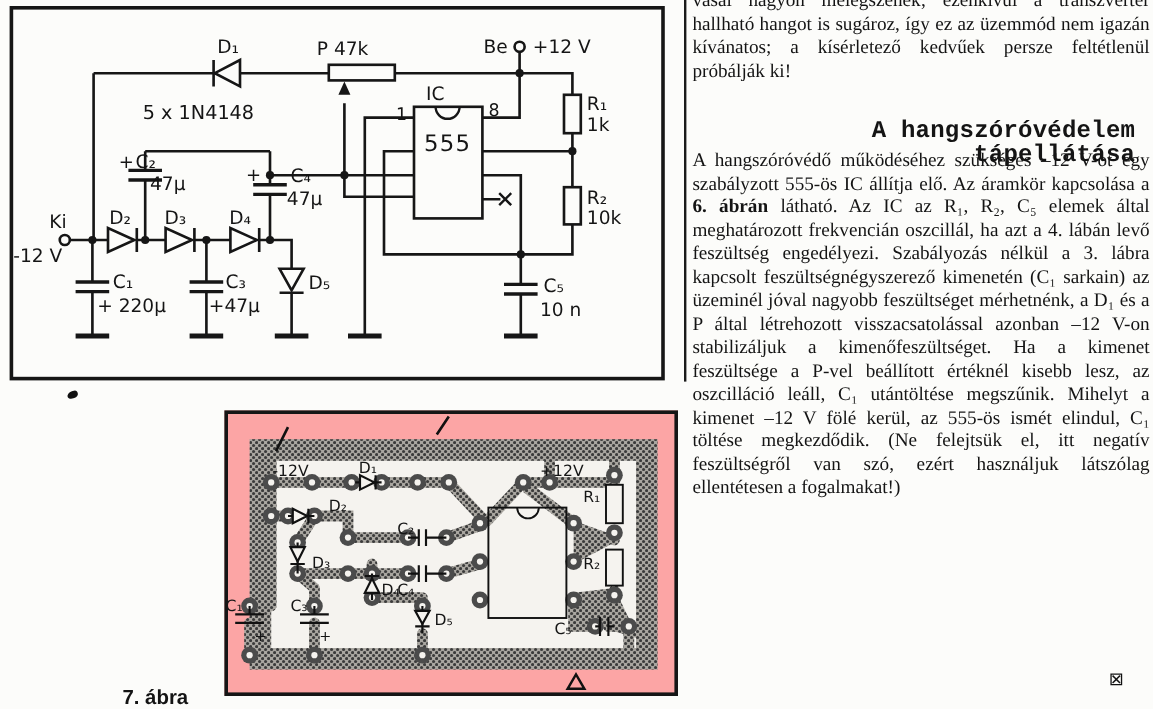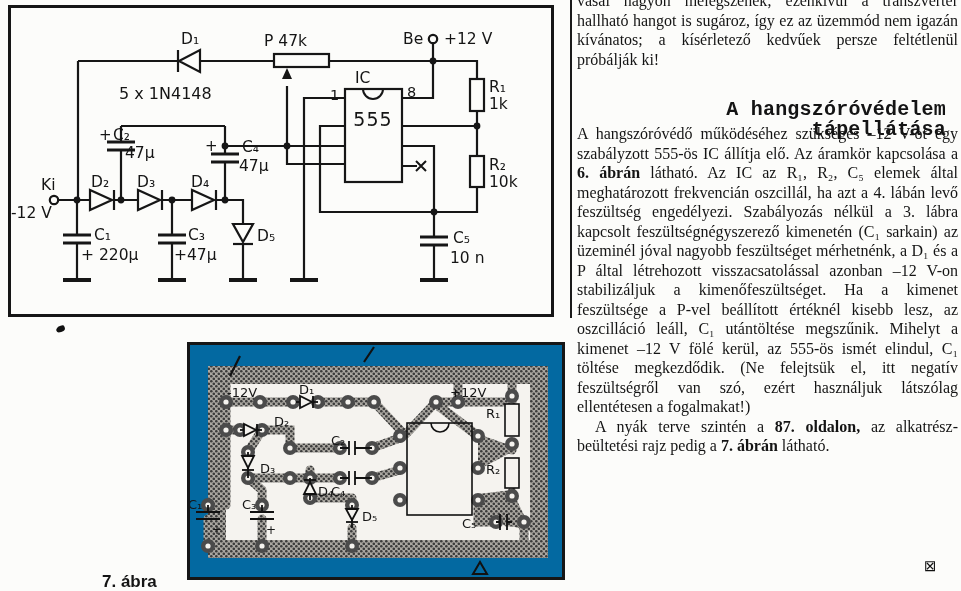--- a/index.html
+++ b/index.html
@@ -8,21 +8,21 @@
     background:#fcfcfa;color:#141414;
     font-family:"Liberation Serif", serif;
   }
   
   .schematic-box{
     position:absolute;left:8px;top:5px;width:540px;height:306px;
     border:3px solid #161616;background:#fcfcfa;
   }
   .pcb-box{
     position:absolute;left:187px;top:342px;width:372px;height:232px;
-    border:3px solid #161616;background:#0369a1;
+    border:3px solid #161616;background:#fca5a5;
   }
   .col-rule{
     position:absolute;left:570px;top:0;width:2px;height:318px;background:#1a1a1a;
   }
   .ink-speck{
     position:absolute;left:56px;top:326px;width:9px;height:6px;background:#111;
     border-radius:60% 40% 50% 50%;transform:rotate(-20deg);
   }
   .fig-caption{
     position:absolute;left:98px;top:556px;
@@ -323,17 +323,16 @@
   </svg>
 </div>
 
 <div class="fig-caption">7. ábra</div>
 
 <div class="article">
   <p class="intro"><span>vasai nagyon melegszenek; ezenkívül a transzverter hallható hangot is sugároz, így ez az üzemmód nem igazán kívánatos; a kísérletező kedvűek persze feltétlenül próbálják ki!</span></p>
   <h2 class="heading">A hangszóróvédelem tápellátása</h2>
   <div class="bodytext">
     <p><span>A hangszóróvédő működéséhez szükséges –12 V-ot egy szabályzott 555-ös IC állítja elő. Az áramkör kapcsolása a </span><b>6. ábrán</b><span> látható. Az IC az R₁, R₂, C₅ elemek által meghatározott frekvencián oszcillál, ha azt a 4. lábán levő feszültség engedélyezi. Szabályozás nélkül a 3. lábra kapcsolt feszültségnégyszerező kimenetén (C₁ sarkain) az üzeminél jóval nagyobb feszültséget mérhetnénk, a D₁ és a P által létrehozott visszacsatolással azonban –12 V-on stabilizáljuk a kimenőfeszültséget. Ha a kimenet feszültsége a P-vel beállított értéknél kisebb lesz, az oszcilláció leáll, C₁ utántöltése megszűnik. Mihelyt a kimenet –12 V fölé kerül, az 555-ös ismét elindul, C₁ töltése megkezdődik. (Ne felejtsük el, itt negatív feszültségről van szó, ezért használjuk látszólag ellentétesen a fogalmakat!)</span></p>
-    <p class="indent"><span>A nyák terve szintén a </span><b>87. oldalon,</b><span> az alkatrész-beültetési rajz pedig a </span><b>7. ábrán</b><span> látható.</span></p>
   </div>
 </div>
 
 <div class="end-mark">⊠</div>
 
 </body></html>

